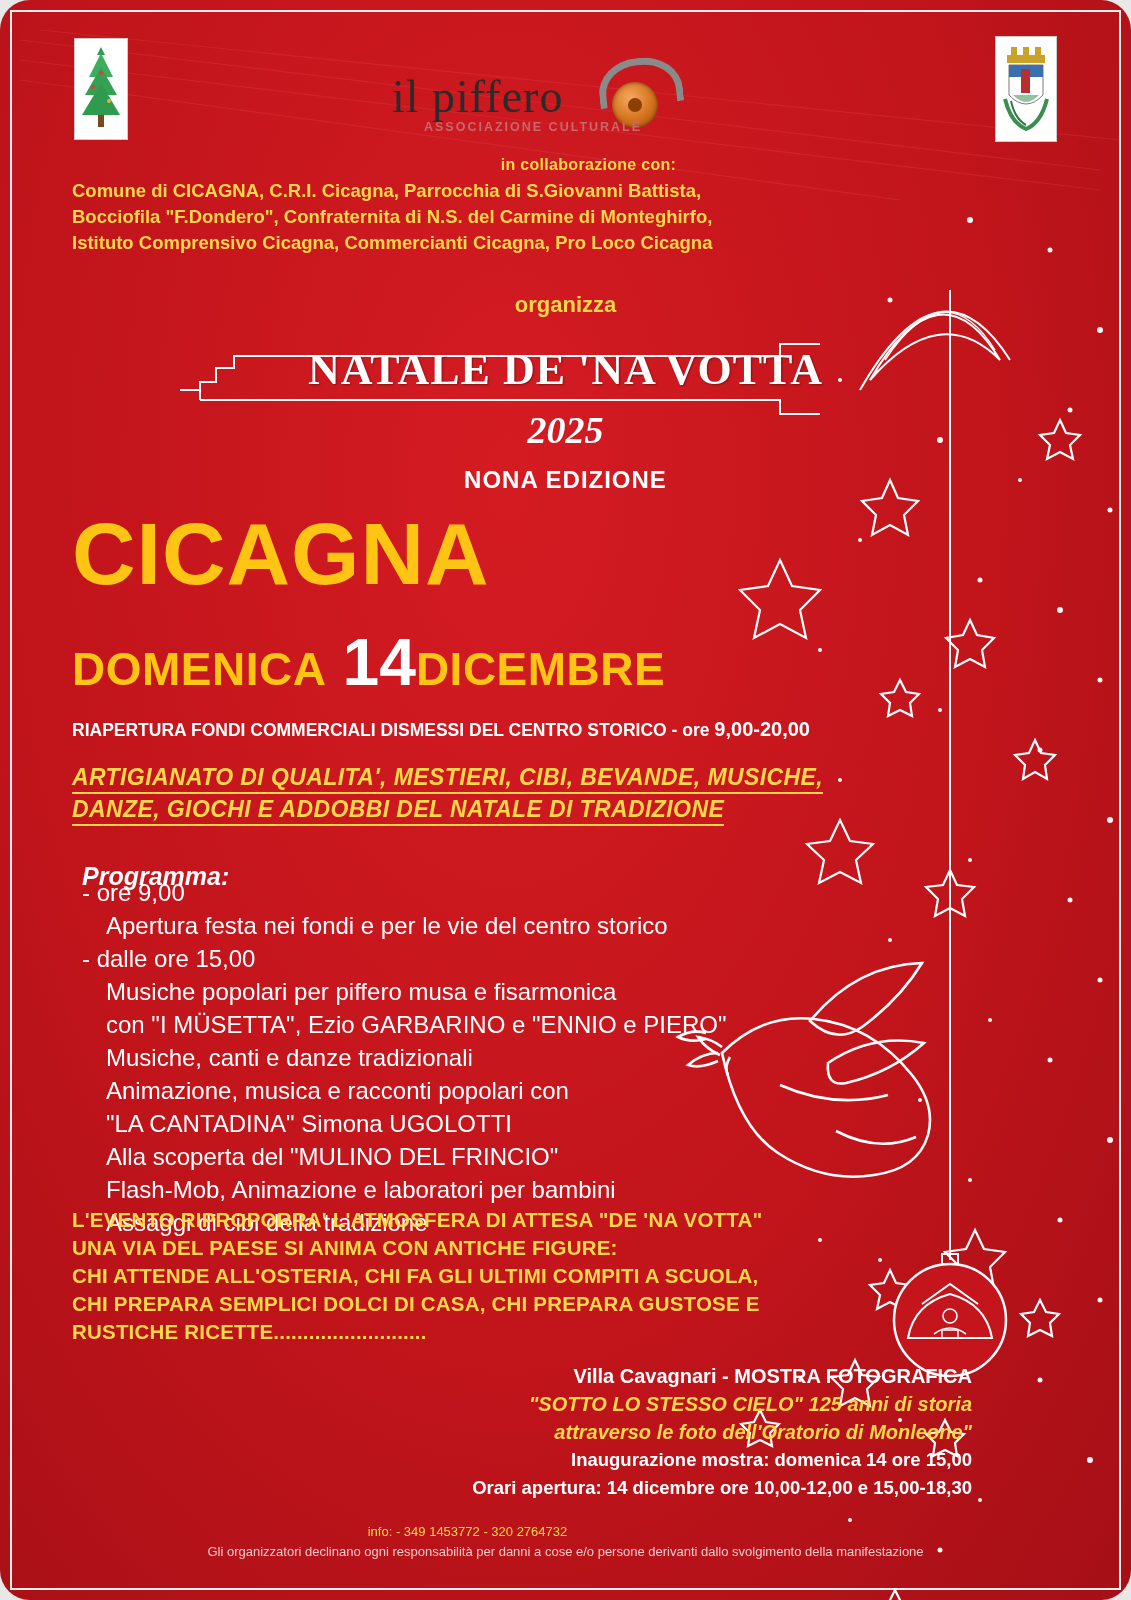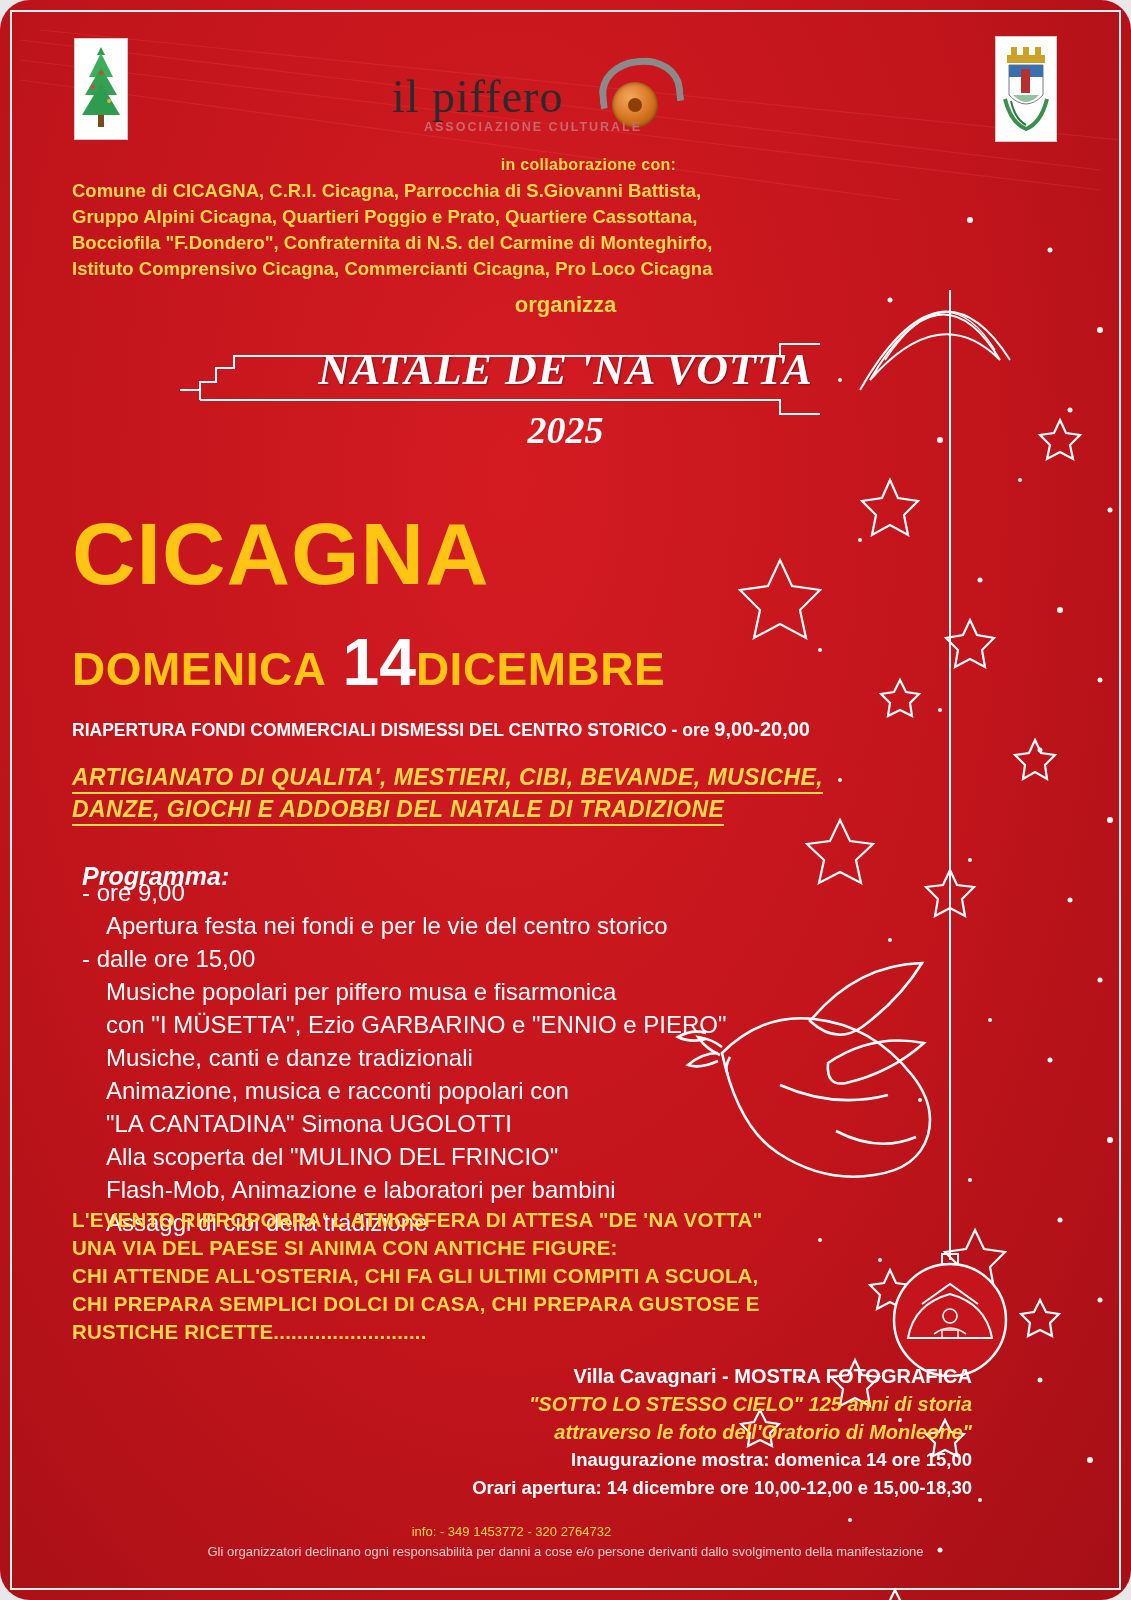--- a/index.html
+++ b/index.html
@@ -82,21 +82,21 @@
     color:#ffd84a; font-size:18.5px; font-weight:bold; line-height:26px;
   }
   .organizza {
     position:absolute; left:0; top:292px; width:1131px; text-align:center;
     color:#ffd84a; font-size:22px; font-weight:bold;
   }
 
   .title-script {
     position:absolute; left:0; top:344px; width:1131px; text-align:center;
     font-family:"Liberation Serif", serif;
-    font-style:italic; font-weight:bold;
+    font-weight:bold;
     font-size:44px; color:#ffffff;
     letter-spacing:1px;
     text-shadow:1px 1px 2px rgba(0,0,0,.35);
   }
   .title-year {
     position:absolute; left:0; top:408px; width:1131px; text-align:center;
     font-family:Liberation Serif, serif;
     font-style:italic; font-weight:bold;
     font-size:38px; color:#ffffff;
   }
@@ -155,21 +155,21 @@
 
   .villa {
     position:absolute; left:72px; top:1362px; width:900px;
     color:#ffffff; font-size:20px; line-height:28px; font-weight:bold;text-align:right;
   }
   .villa .it { font-style:italic; color:#ffd84a; }
   .villa .small { font-size:18.5px; }
 
   .footer-info {
     position:absolute; left:0; top:1524px; width:935px; text-align:center;
-    color:#ffd84a; font-size:13px;padding-left:44px;
+    color:#ffd84a; font-size:13px;
   }
   .footer-disc {
     position:absolute; left:0; top:1544px; width:1131px; text-align:center;
     color:#f3c9c9; font-size:13px;
   }
 
   svg { display:block; }
   .deco { position:absolute; pointer-events:none; }
 </style>
 </head>
@@ -309,36 +309,36 @@
       <path d="M168,128 q44,-30 96,-20 q-34,30 -78,40 q-20,4 -18,-20z"></path>
       <path d="M120,150 q54,24 108,10"></path>
       <path d="M176,196 q42,22 80,6"></path>
       <path d="M70,122 q-6,10 -2,18"></path>
     </g>
   </svg>
 
   <div class="collab-label">in collaborazione con:</div>
   <div class="collab-list">
     <div>Comune di CICAGNA, C.R.I. Cicagna, Parrocchia di  S.Giovanni Battista,</div>
-    <div>Gruppo Alpini Cicagna, Quartieri Poggio e  Prato, Quartiere Cassottana,</div>
     <div>Bocciofila "F.Dondero", Confraternita di N.S. del Carmine di Monteghirfo,</div>
     <div>Istituto Comprensivo Cicagna, Commercianti Cicagna, Pro Loco Cicagna</div>
   </div>
   <div class="organizza">organizza</div>
 
   <svg class="title-frame" viewBox="0 0 800 110">
     <g fill="none" stroke="#ffffff" stroke-width="2">
       <path d="M20,70 L20,52 L36,52 L36,38 L54,38 L54,26 L600,26 L600,14 L640,14"></path>
       <path d="M20,70 L600,70 L600,84 L640,84"></path>
       <path d="M0,60 L20,60"></path>
     </g>
   </svg>
 
   <div class="title-script">NATALE DE 'NA VOTTA</div>
   <div class="title-year">2025</div>
+  <div class="edizione">NONA EDIZIONE</div>
   <div class="city">CICAGNA</div>
 
   <div class="date-line">
     <span class="dw">DOMENICA</span><span class="dnum">14</span><span class="dm">DICEMBRE</span>
   </div>
 
   <div class="reopening">
     <span>RIAPERTURA FONDI COMMERCIALI DISMESSI DEL CENTRO STORICO - ore </span><span class="hours">9,00-20,00</span>
   </div>
 

